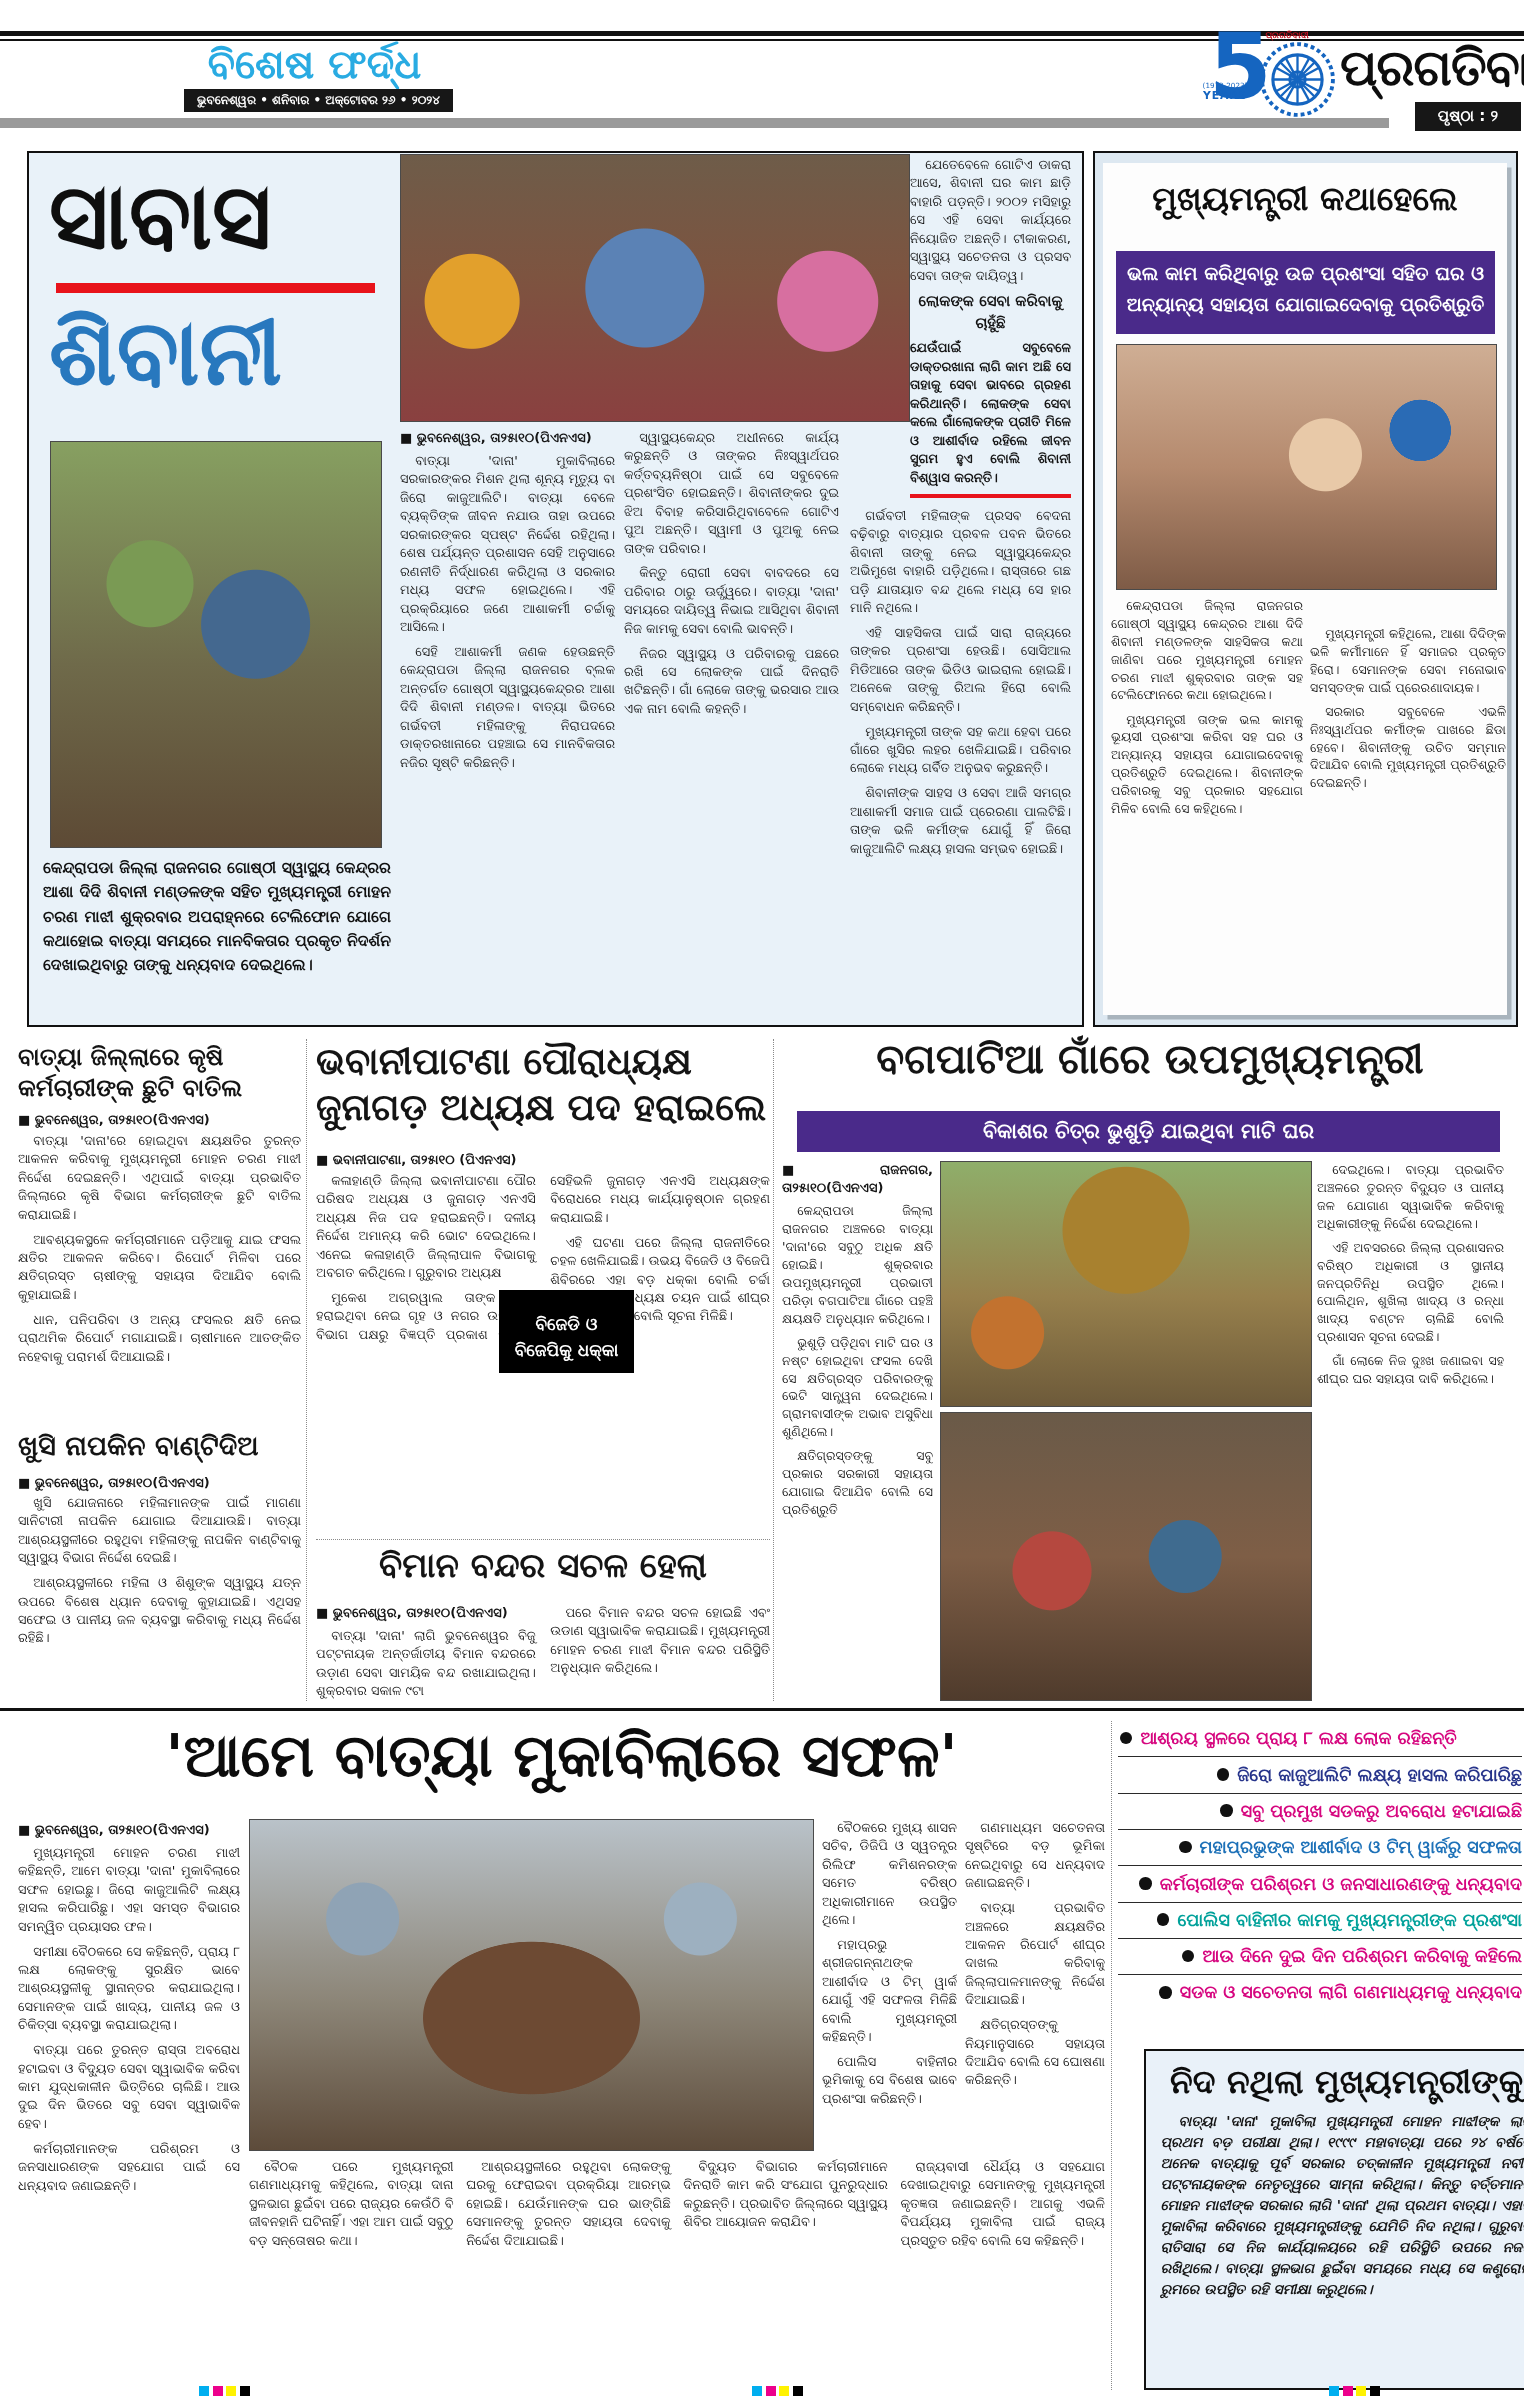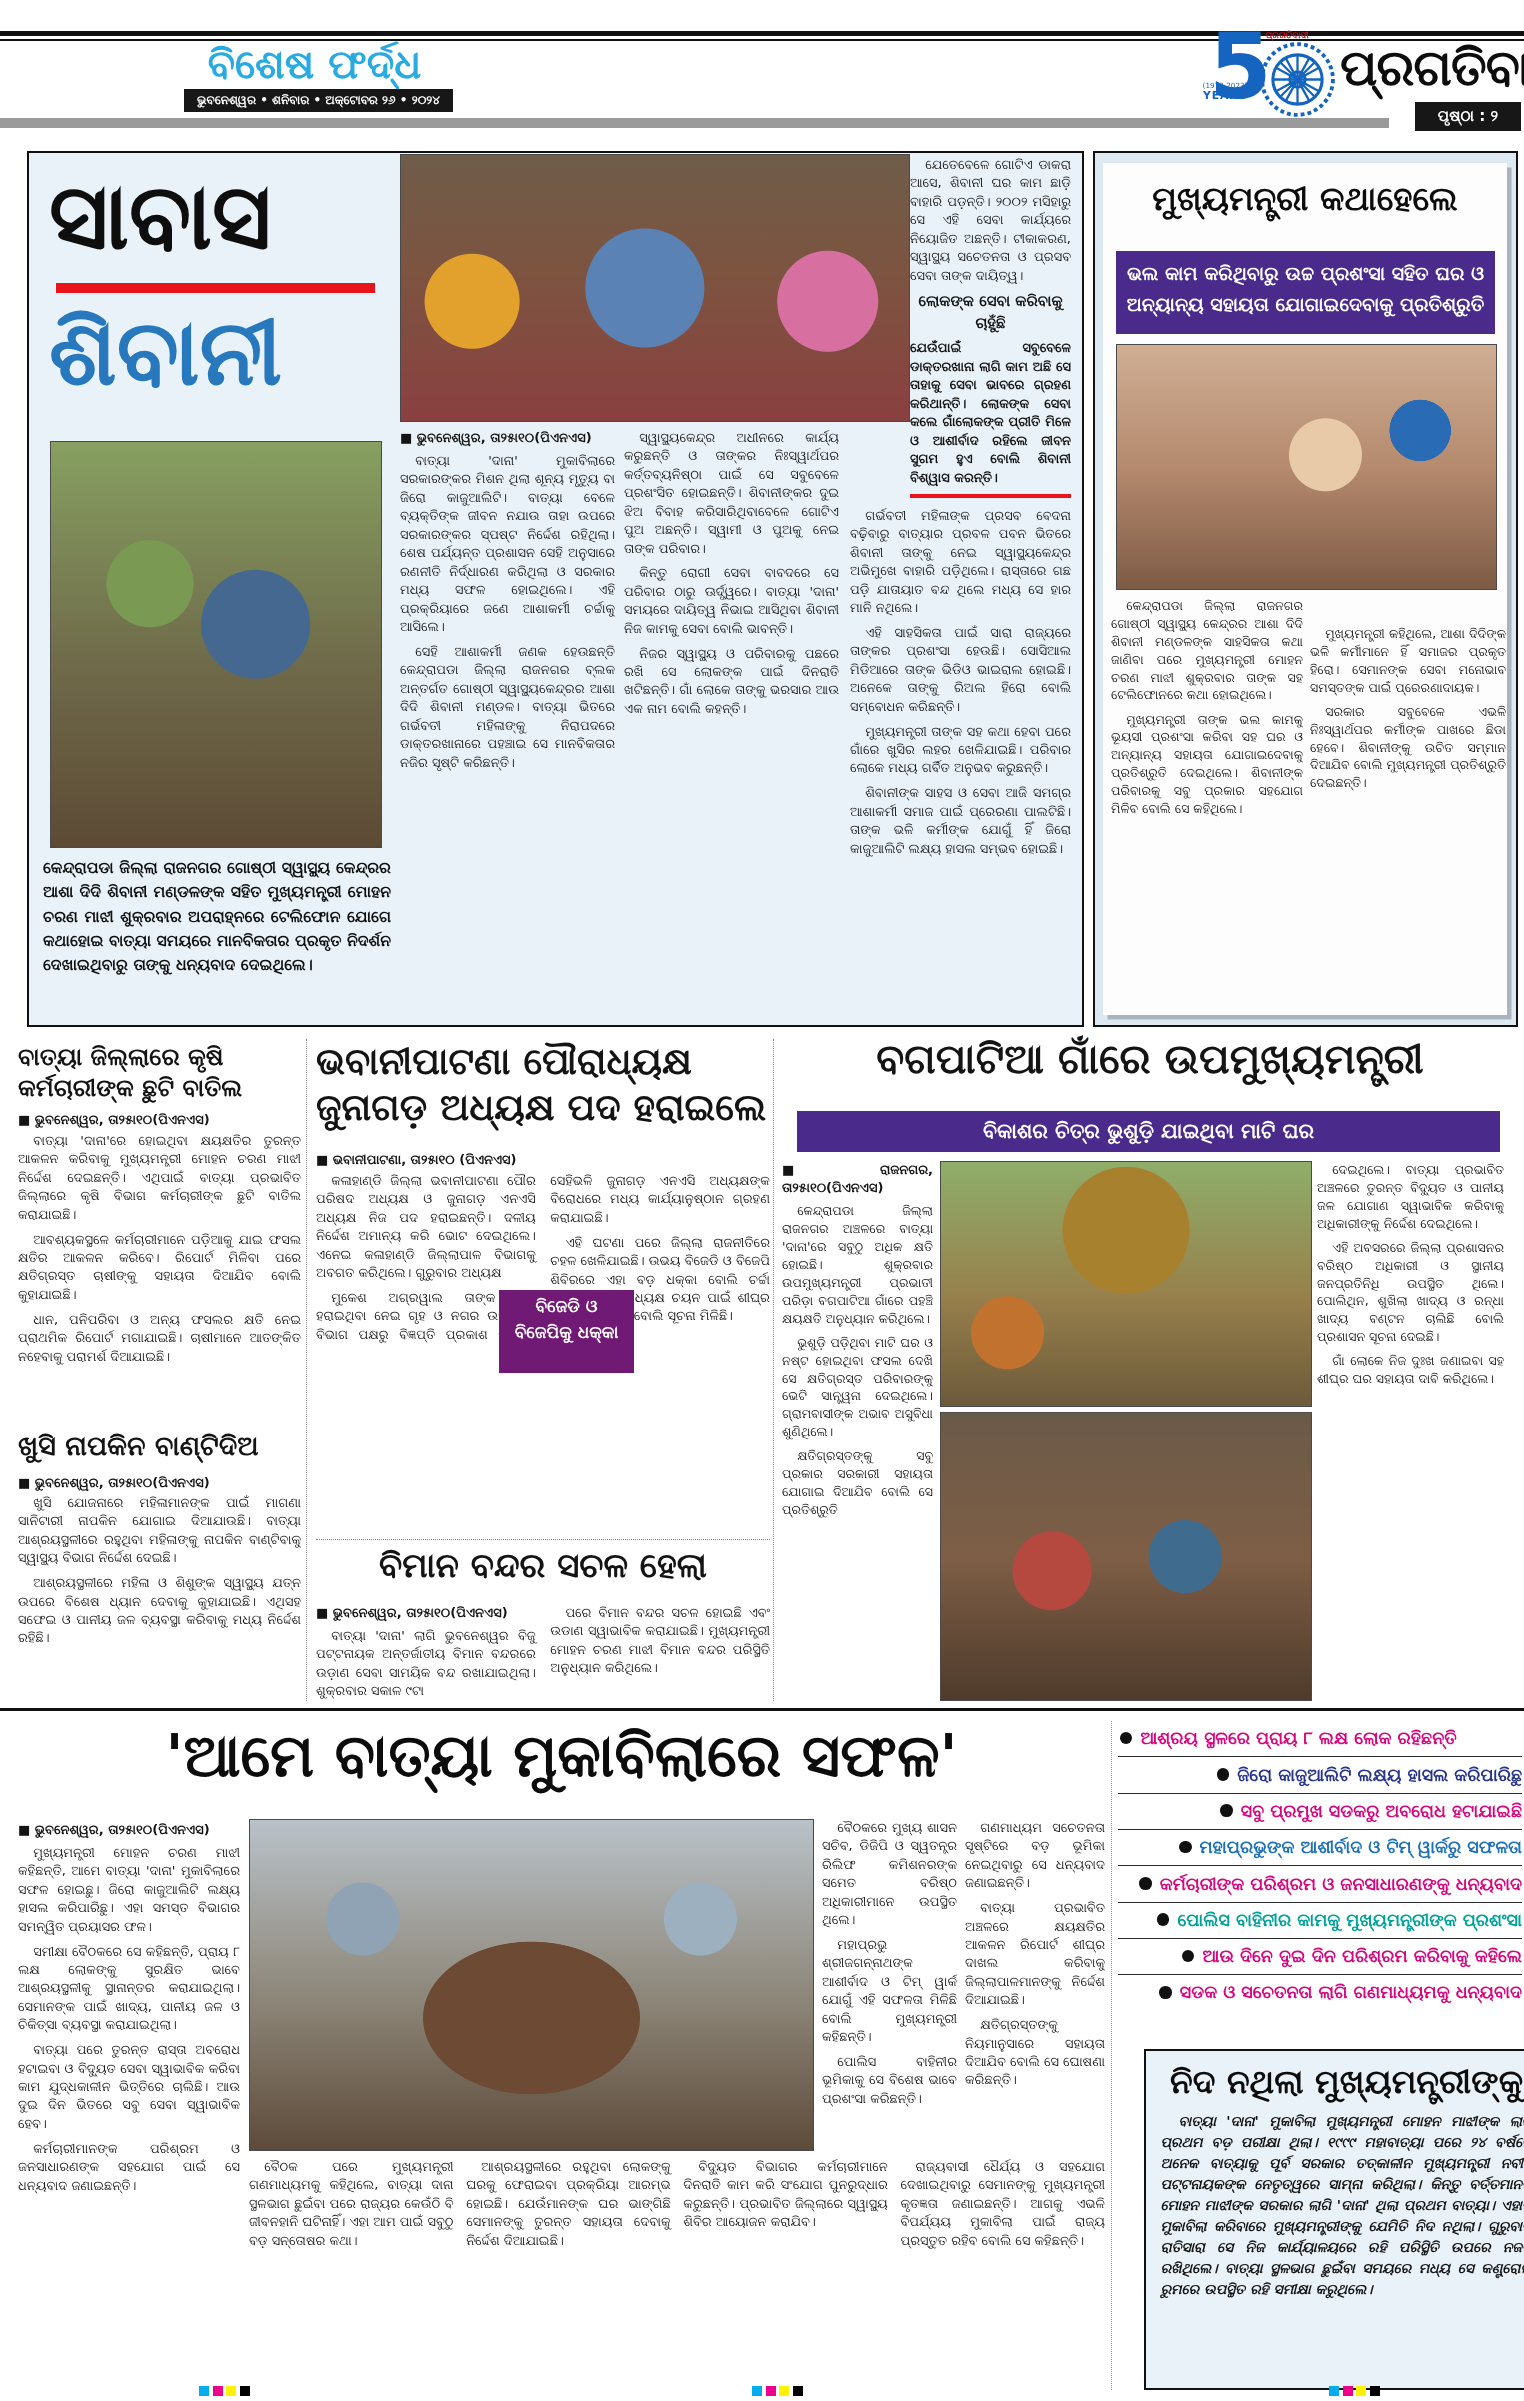--- a/index.html
+++ b/index.html
@@ -75,22 +75,22 @@
   #leave-headline{left:18px;top:1042px;width:283px;font-size:24px;line-height:1.3;font-weight:900;}
   #leave-byline{left:18px;top:1112px;width:283px;font-size:13px;font-weight:bold;}
   #leave-body{left:18px;top:1132px;width:283px;height:291px;}
   #napkin-headline{left:18px;top:1430px;width:283px;font-size:27px;font-weight:900;}
   #napkin-byline{left:18px;top:1475px;width:283px;font-size:13px;font-weight:bold;}
   #napkin-body{left:18px;top:1494px;width:283px;height:205px;}
 
   #mayor-headline{left:316px;top:1039px;width:454px;font-size:37px;line-height:1.25;font-weight:900;}
   #mayor-byline{left:316px;top:1152px;width:454px;font-size:13px;font-weight:bold;}
   #mayor-body{left:316px;top:1172px;width:454px;height:362px;column-count:2;column-gap:14.4px;}
-  #mayor-pullbox{left:499px;top:1290px;width:135px;height:83px;background:#701a75;color:#fff;
-                 font-size:17px;font-weight:800;text-align:center;padding-top:3px;box-sizing:border-box;line-height:1.55;}
+  #mayor-pullbox{left:499px;top:1290px;width:135px;height:83px;background:#000000;color:#fff;
+                 font-size:17px;font-weight:800;text-align:center;padding-top:21px;box-sizing:border-box;line-height:1.55;}
   #mayor-hsep{left:316px;top:1539px;width:454px;}
   #airport-headline{left:316px;top:1545px;width:454px;font-size:34px;font-weight:900;text-align:center;}
   #airport-body{left:316px;top:1604px;width:454px;height:97px;column-count:2;column-gap:14.4px;}
 
   #dcm-headline{left:782px;top:1035px;width:736px;font-size:41px;font-weight:900;text-align:center;}
   #dcm-kicker{left:797px;top:1111px;width:703px;height:41px;background:#4a2a8a;color:#fff;font-size:20.6px;
               font-weight:800;text-align:center;line-height:41px;}
   #dcm-left{left:782px;top:1161px;width:151px;height:538px;font-size:12.6px;}
   #photo-house{left:940px;top:1161px;width:370px;height:244px;
       background:

